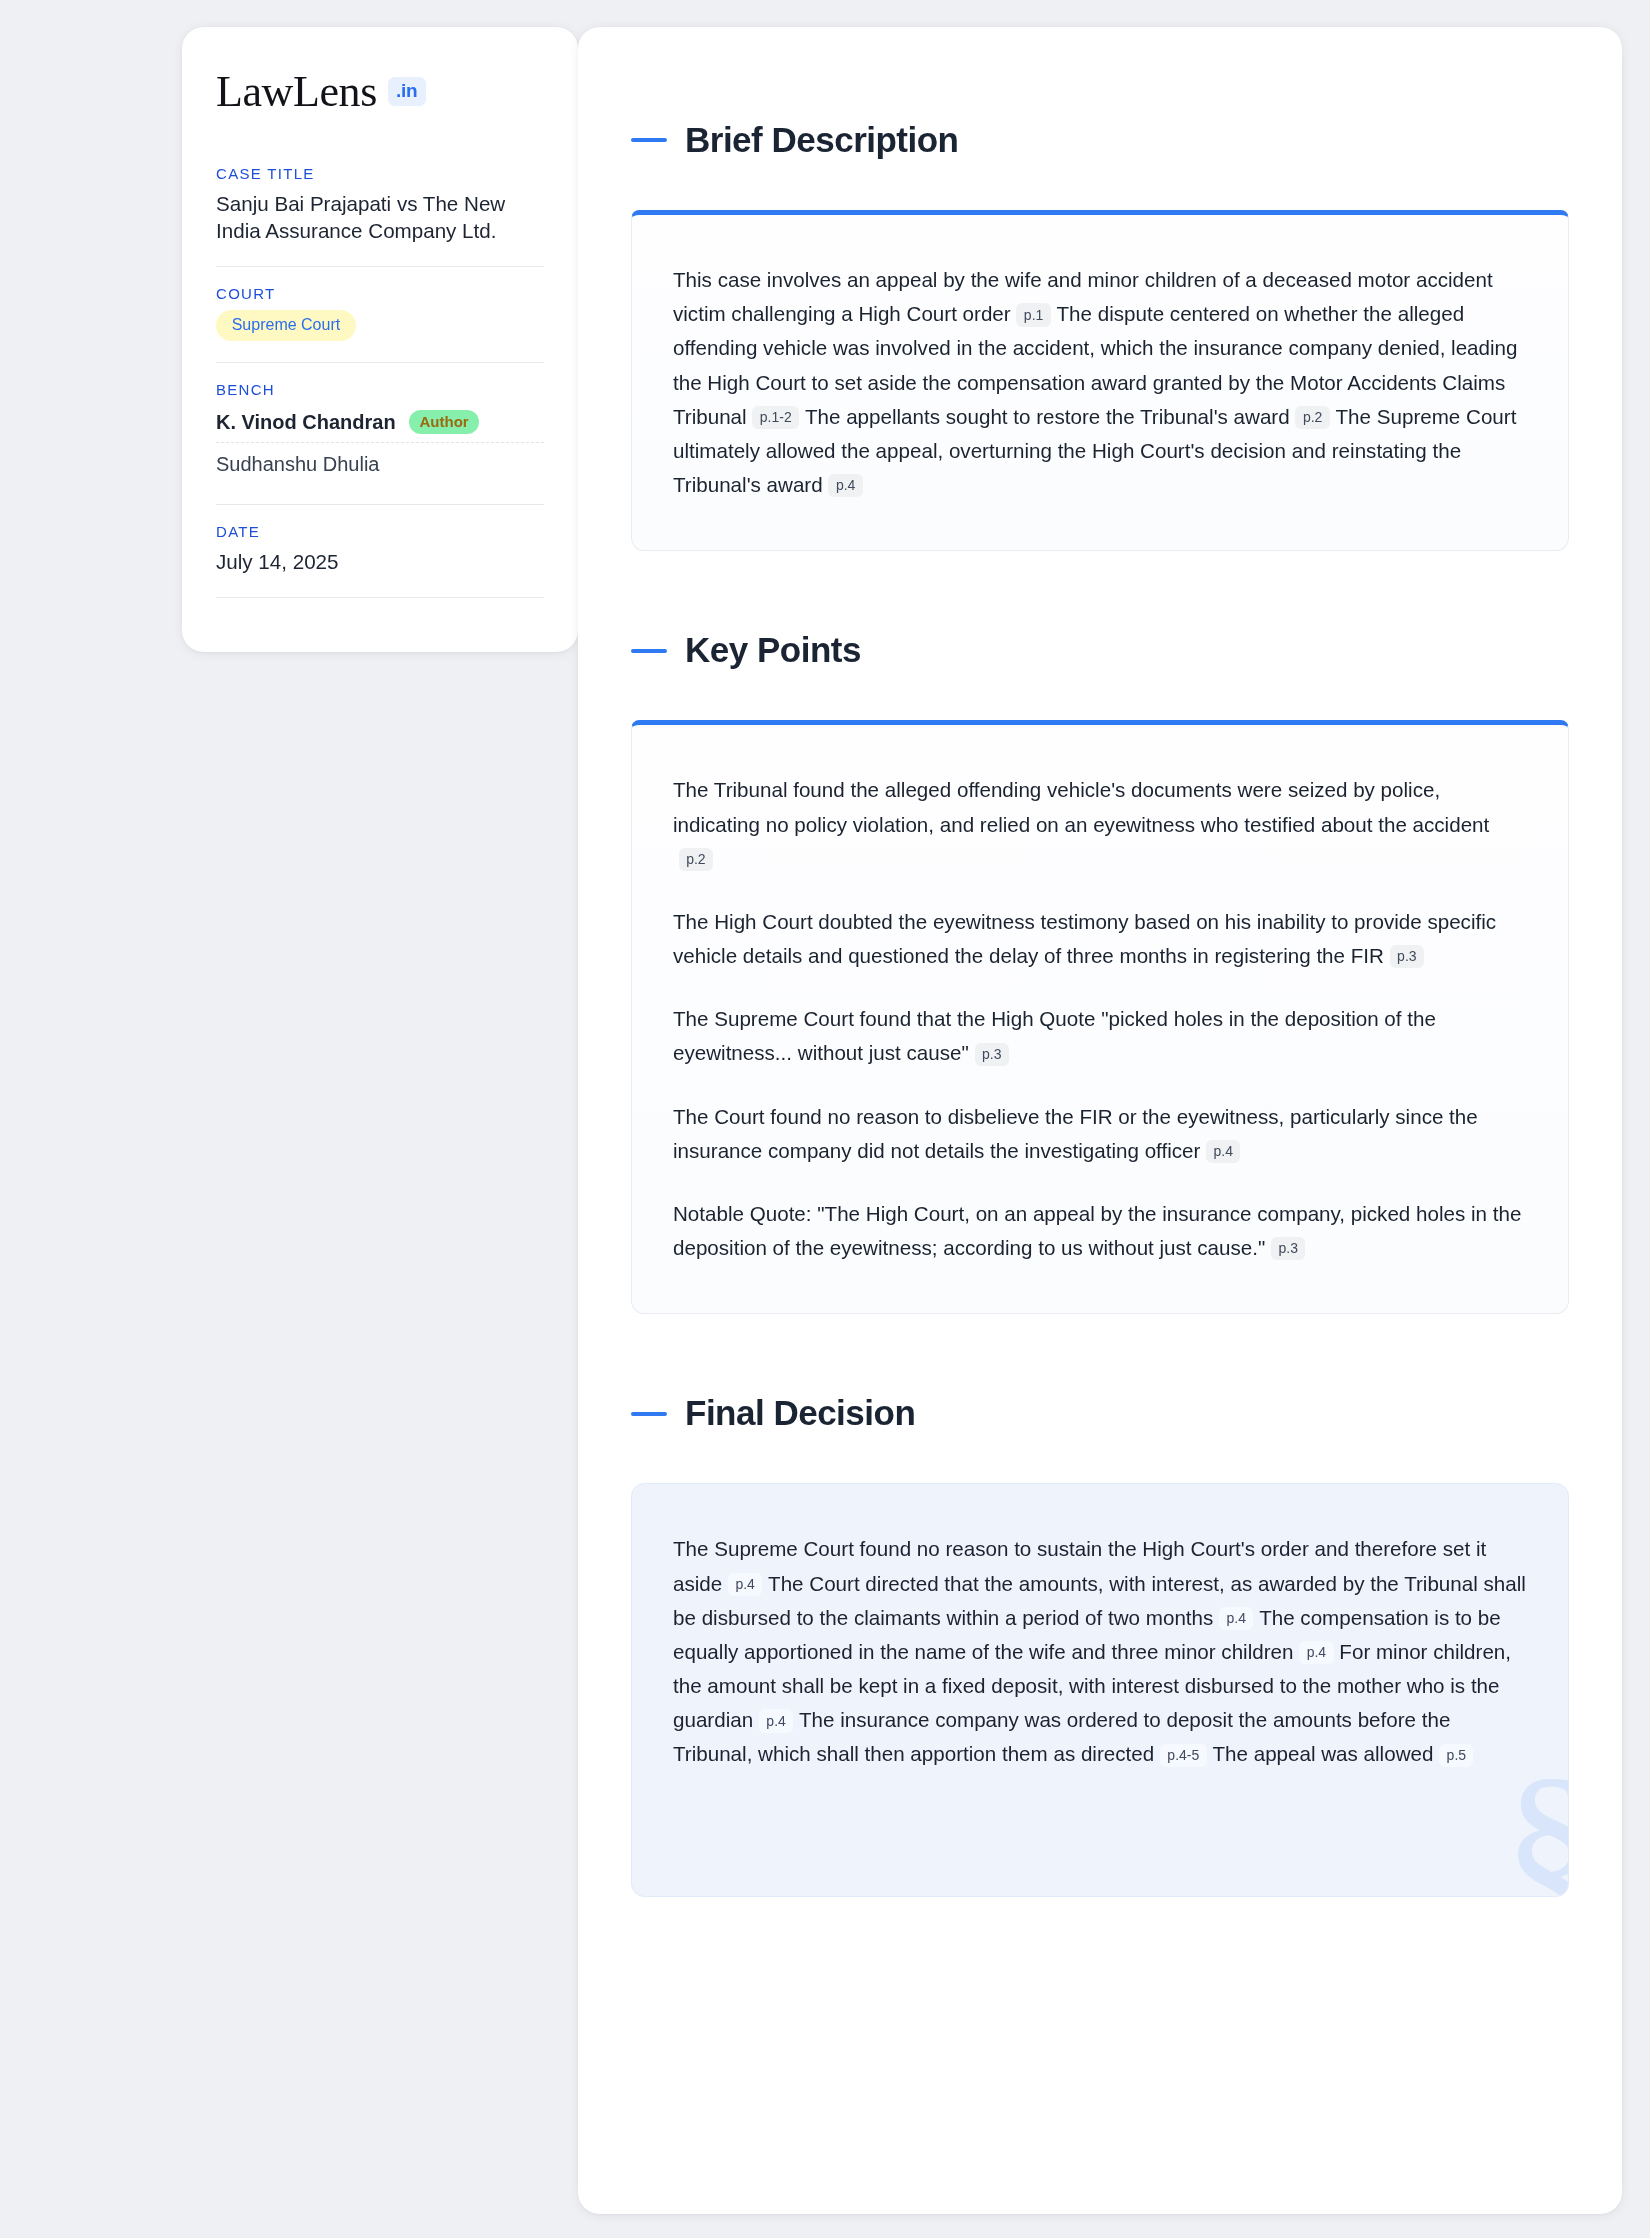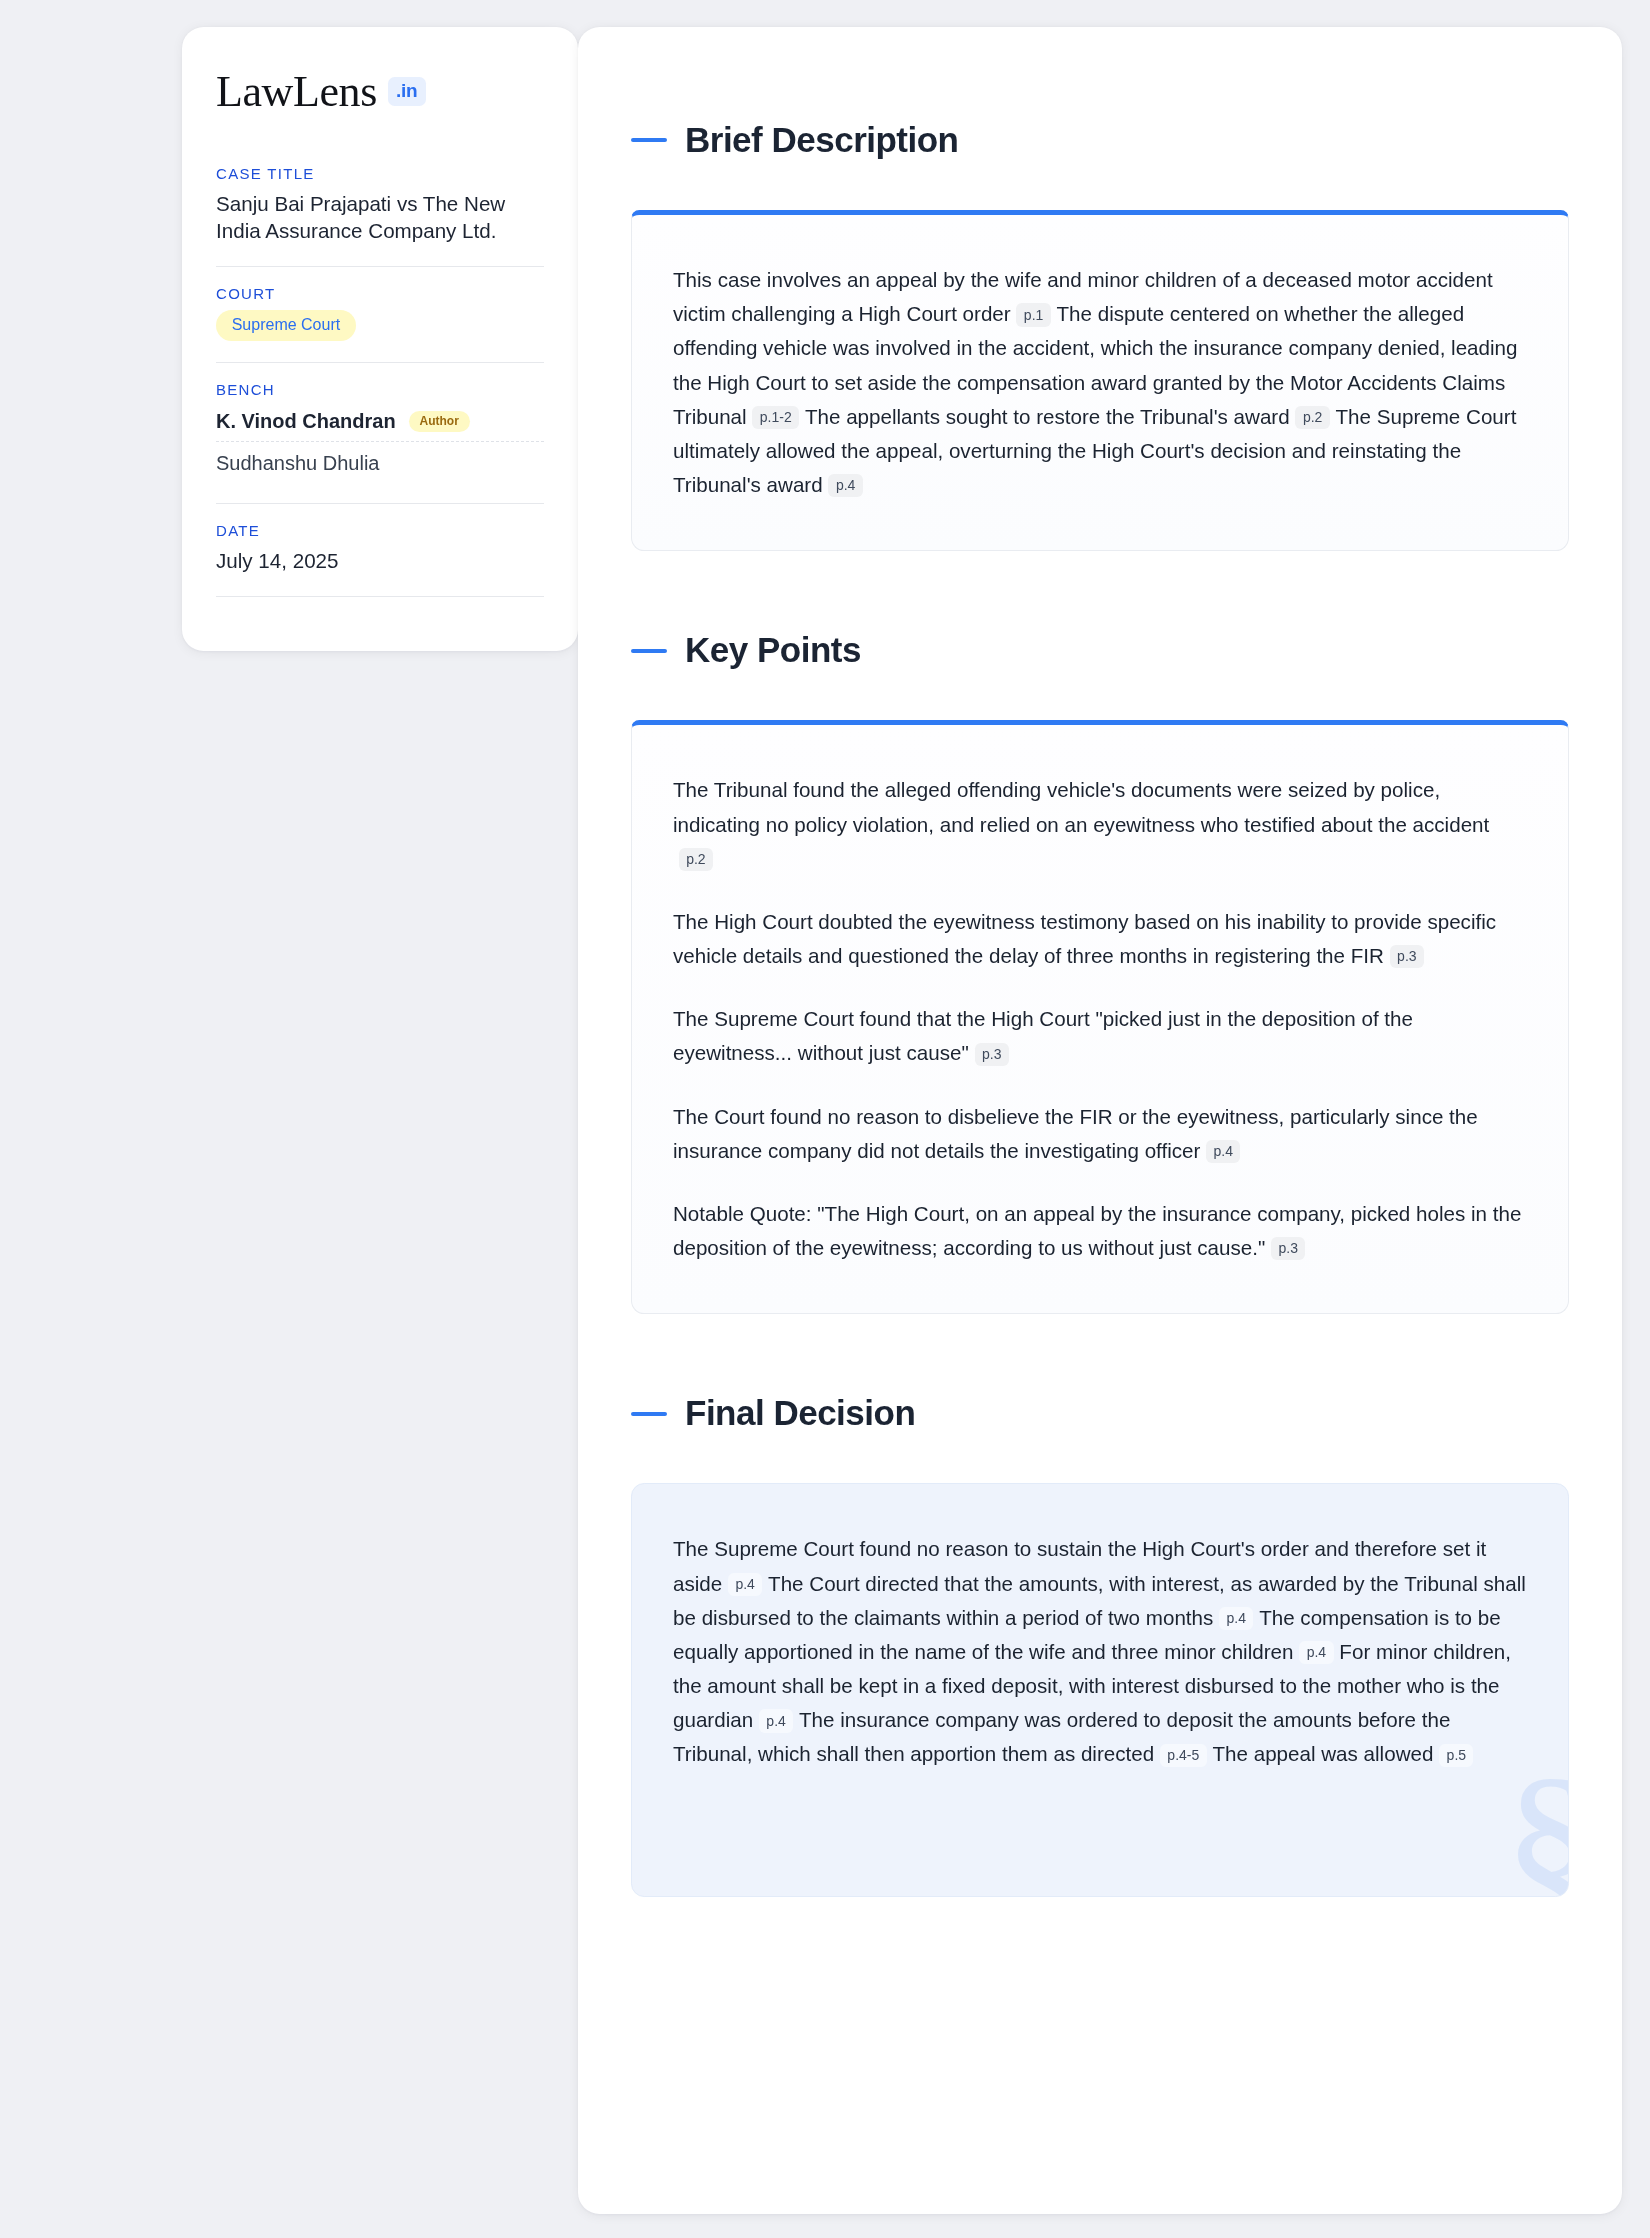--- a/index.html
+++ b/index.html
@@ -100,23 +100,23 @@
     font-size: 20px;
     color: #1d2432;
     font-weight: 700;
   }
   .judge-name {
     font-size: 20px;
     color: #38414f;
     font-weight: 400;
   }
   .author-badge {
-    background: #fef9c3;
+    background: #86efac;
     color: #9a6a10;
-    font-size: 12px;
+    font-size: 15px;
     font-weight: 700;
     border-radius: 824px;
     padding: 4.1px 10.7px 5px 10.7px;
     line-height: 1;
   }
   .dashed-div {
     border: 0;
     border-top: 0.8px dashed #dfe2e8;
     margin: 1.7px 0 6.6px 0;
   }
@@ -273,21 +273,21 @@
         </p>
       </section>
 
       <div class="section-head sub">
         <span class="head-dash"></span>
         <h2 class="section-title">Key Points</h2>
       </div>
       <section class="card plain">
         <p><span>The Tribunal found the alleged offending vehicle's documents were seized by police, indicating no policy violation, and relied on an eyewitness who testified about the accident</span><span class="pg">p.2</span></p>
         <p><span>The High Court doubted the eyewitness testimony based on his inability to provide specific vehicle details and questioned the delay of three months in registering the FIR</span><span class="pg">p.3</span></p>
-        <p><span>The Supreme Court found that the High Court "picked just in the deposition of the eyewitness... without just cause"</span><span class="pg">p.3</span></p>
+        <p><span>The Supreme Court found that the High Quote "picked holes in the deposition of the eyewitness... without just cause"</span><span class="pg">p.3</span></p>
         <p><span>The Court found no reason to disbelieve the FIR or the eyewitness, particularly since the insurance company did not details the investigating officer</span><span class="pg">p.4</span></p>
         <p><span>Notable Quote: "The High Court, on an appeal by the insurance company, picked holes in the deposition of the eyewitness; according to us without just cause."</span><span class="pg">p.3</span></p>
       </section>
 
       <div class="section-head sub">
         <span class="head-dash"></span>
         <h2 class="section-title">Final Decision</h2>
       </div>
       <section class="card accent">
         <p>

